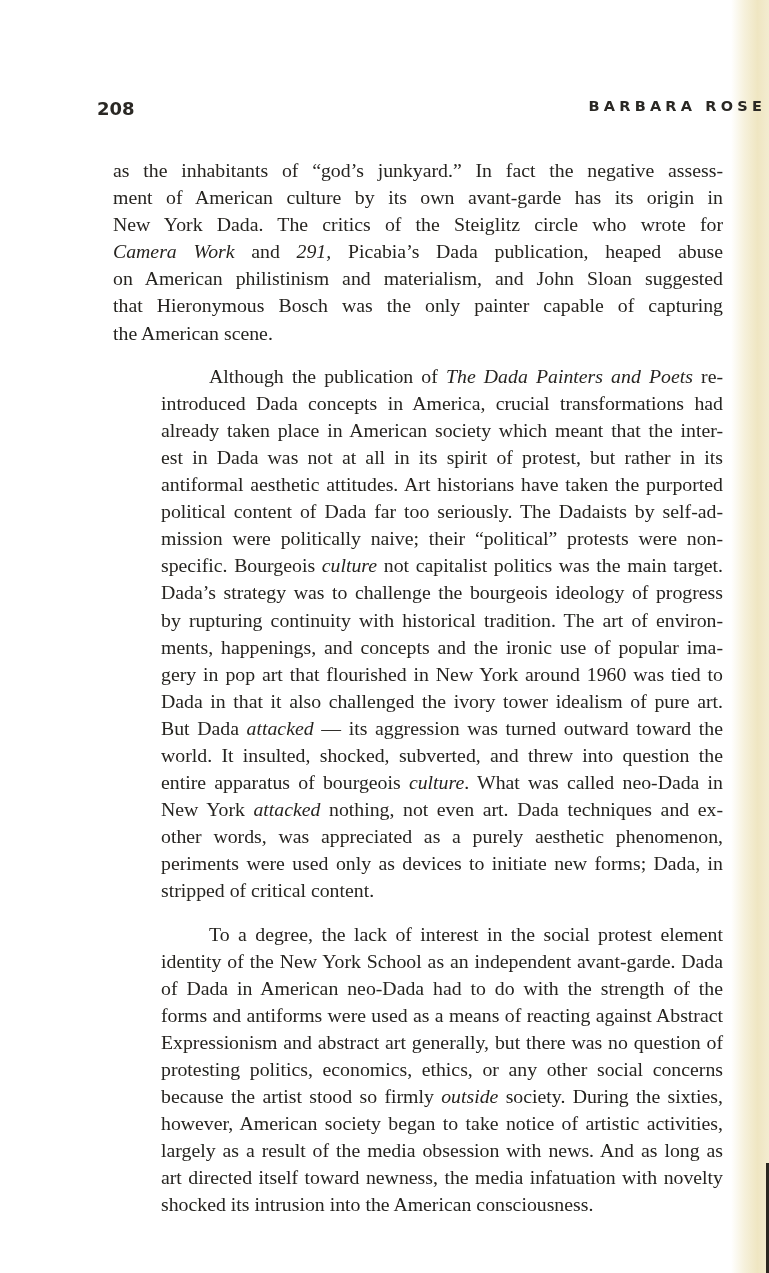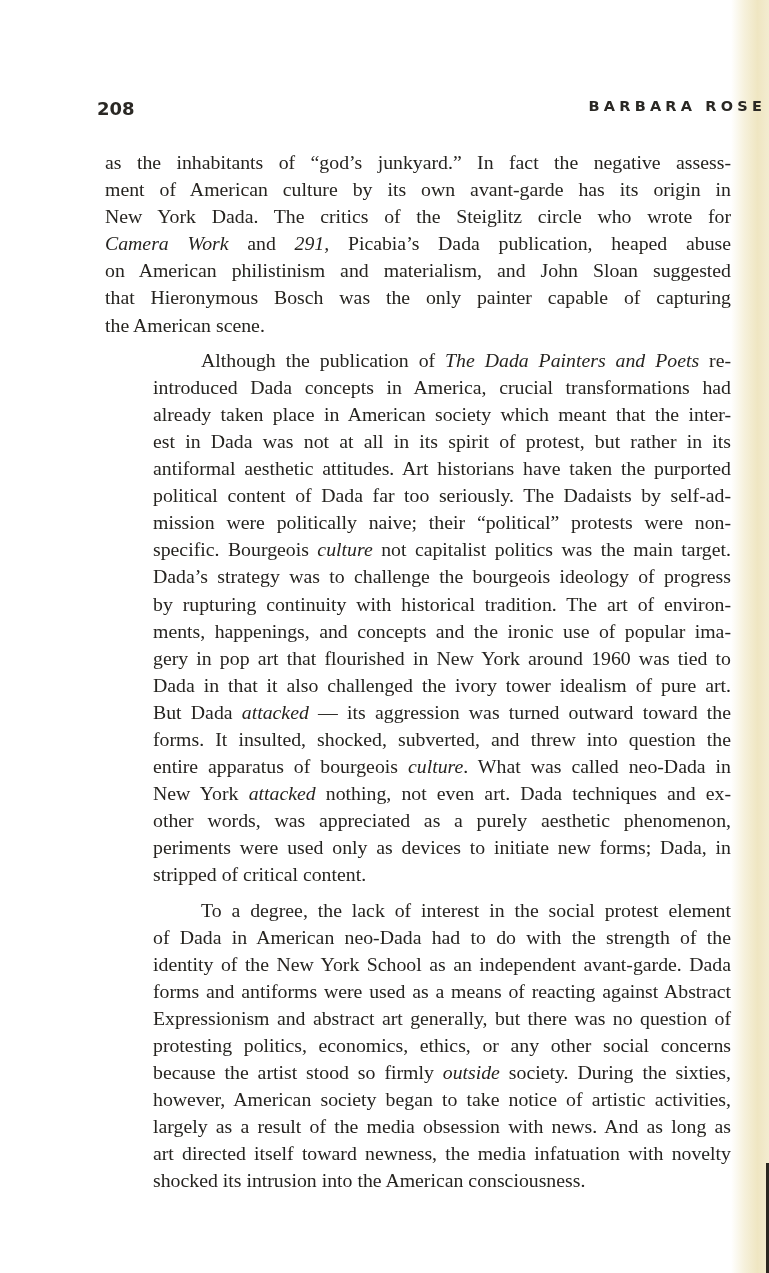--- a/index.html
+++ b/index.html
@@ -28,21 +28,21 @@
   .author {
     position: absolute; right: 3px; top: 0;
     font-family: "DejaVu Sans", "Liberation Sans", sans-serif;
     font-size: 14.5px; letter-spacing: 4.2px; color: #2a2824; font-weight: 600; margin-left: 45px;
   }
   .body-text {
     position: absolute; top: 141px; left: 97px; width: 642px;
     font-size: 19.8px; line-height: 27.1px;
     text-align: justify;
   }
-  .para { margin: 8px; text-indent: 0; }
+  .para { margin: 16px; text-indent: 0; }
   .para.indent { text-indent: 48px; }
   .line { display: block; text-align: justify; text-align-last: justify; white-space: nowrap; }
   .line.last { text-align-last: left; }
   em { font-style: italic; }
 </style>
 </head>
 <body>
 
 <div class="page-edge">
     <div class="dark"></div>
@@ -71,31 +71,31 @@
       <span class="line">antiformal aesthetic attitudes. Art historians have taken the purported</span>
       <span class="line">political content of Dada far too seriously. The Dadaists by self-ad-</span>
       <span class="line">mission were politically naive; their “political” protests were non-</span>
       <span class="line">specific. Bourgeois <em>culture</em> not capitalist politics was the main target.</span>
       <span class="line">Dada’s strategy was to challenge the bourgeois ideology of progress</span>
       <span class="line">by rupturing continuity with historical tradition. The art of environ-</span>
       <span class="line">ments, happenings, and concepts and the ironic use of popular ima-</span>
       <span class="line">gery in pop art that flourished in New York around 1960 was tied to</span>
       <span class="line">Dada in that it also challenged the ivory tower idealism of pure art.</span>
       <span class="line">But Dada <em>attacked</em> — its aggression was turned outward toward the</span>
-      <span class="line">forms. It insulted, shocked, subverted, and threw into question the</span>
+      <span class="line">world. It insulted, shocked, subverted, and threw into question the</span>
       <span class="line">entire apparatus of bourgeois <em>culture</em>. What was called neo-Dada in</span>
       <span class="line">New York <em>attacked</em> nothing, not even art. Dada techniques and ex-</span>
       <span class="line">other words, was appreciated as a purely aesthetic phenomenon,</span>
       <span class="line">periments were used only as devices to initiate new forms; Dada, in</span>
       <span class="line last">stripped of critical content.</span>
     </div>
     <div class="para indent">
       <span class="line" style="padding-left: 48px;">To a degree, the lack of interest in the social protest element</span>
+      <span class="line">identity of the New York School as an independent avant-garde. Dada</span>
       <span class="line">of Dada in American neo-Dada had to do with the strength of the</span>
-      <span class="line">identity of the New York School as an independent avant-garde. Dada</span>
       <span class="line">forms and antiforms were used as a means of reacting against Abstract</span>
       <span class="line">Expressionism and abstract art generally, but there was no question of</span>
       <span class="line">protesting politics, economics, ethics, or any other social concerns</span>
       <span class="line">because the artist stood so firmly <em>outside</em> society. During the sixties,</span>
       <span class="line">however, American society began to take notice of artistic activities,</span>
       <span class="line">largely as a result of the media obsession with news. And as long as</span>
       <span class="line">art directed itself toward newness, the media infatuation with novelty</span>
       <span class="line last">shocked its intrusion into the American consciousness.</span>
     </div>
   </div>

